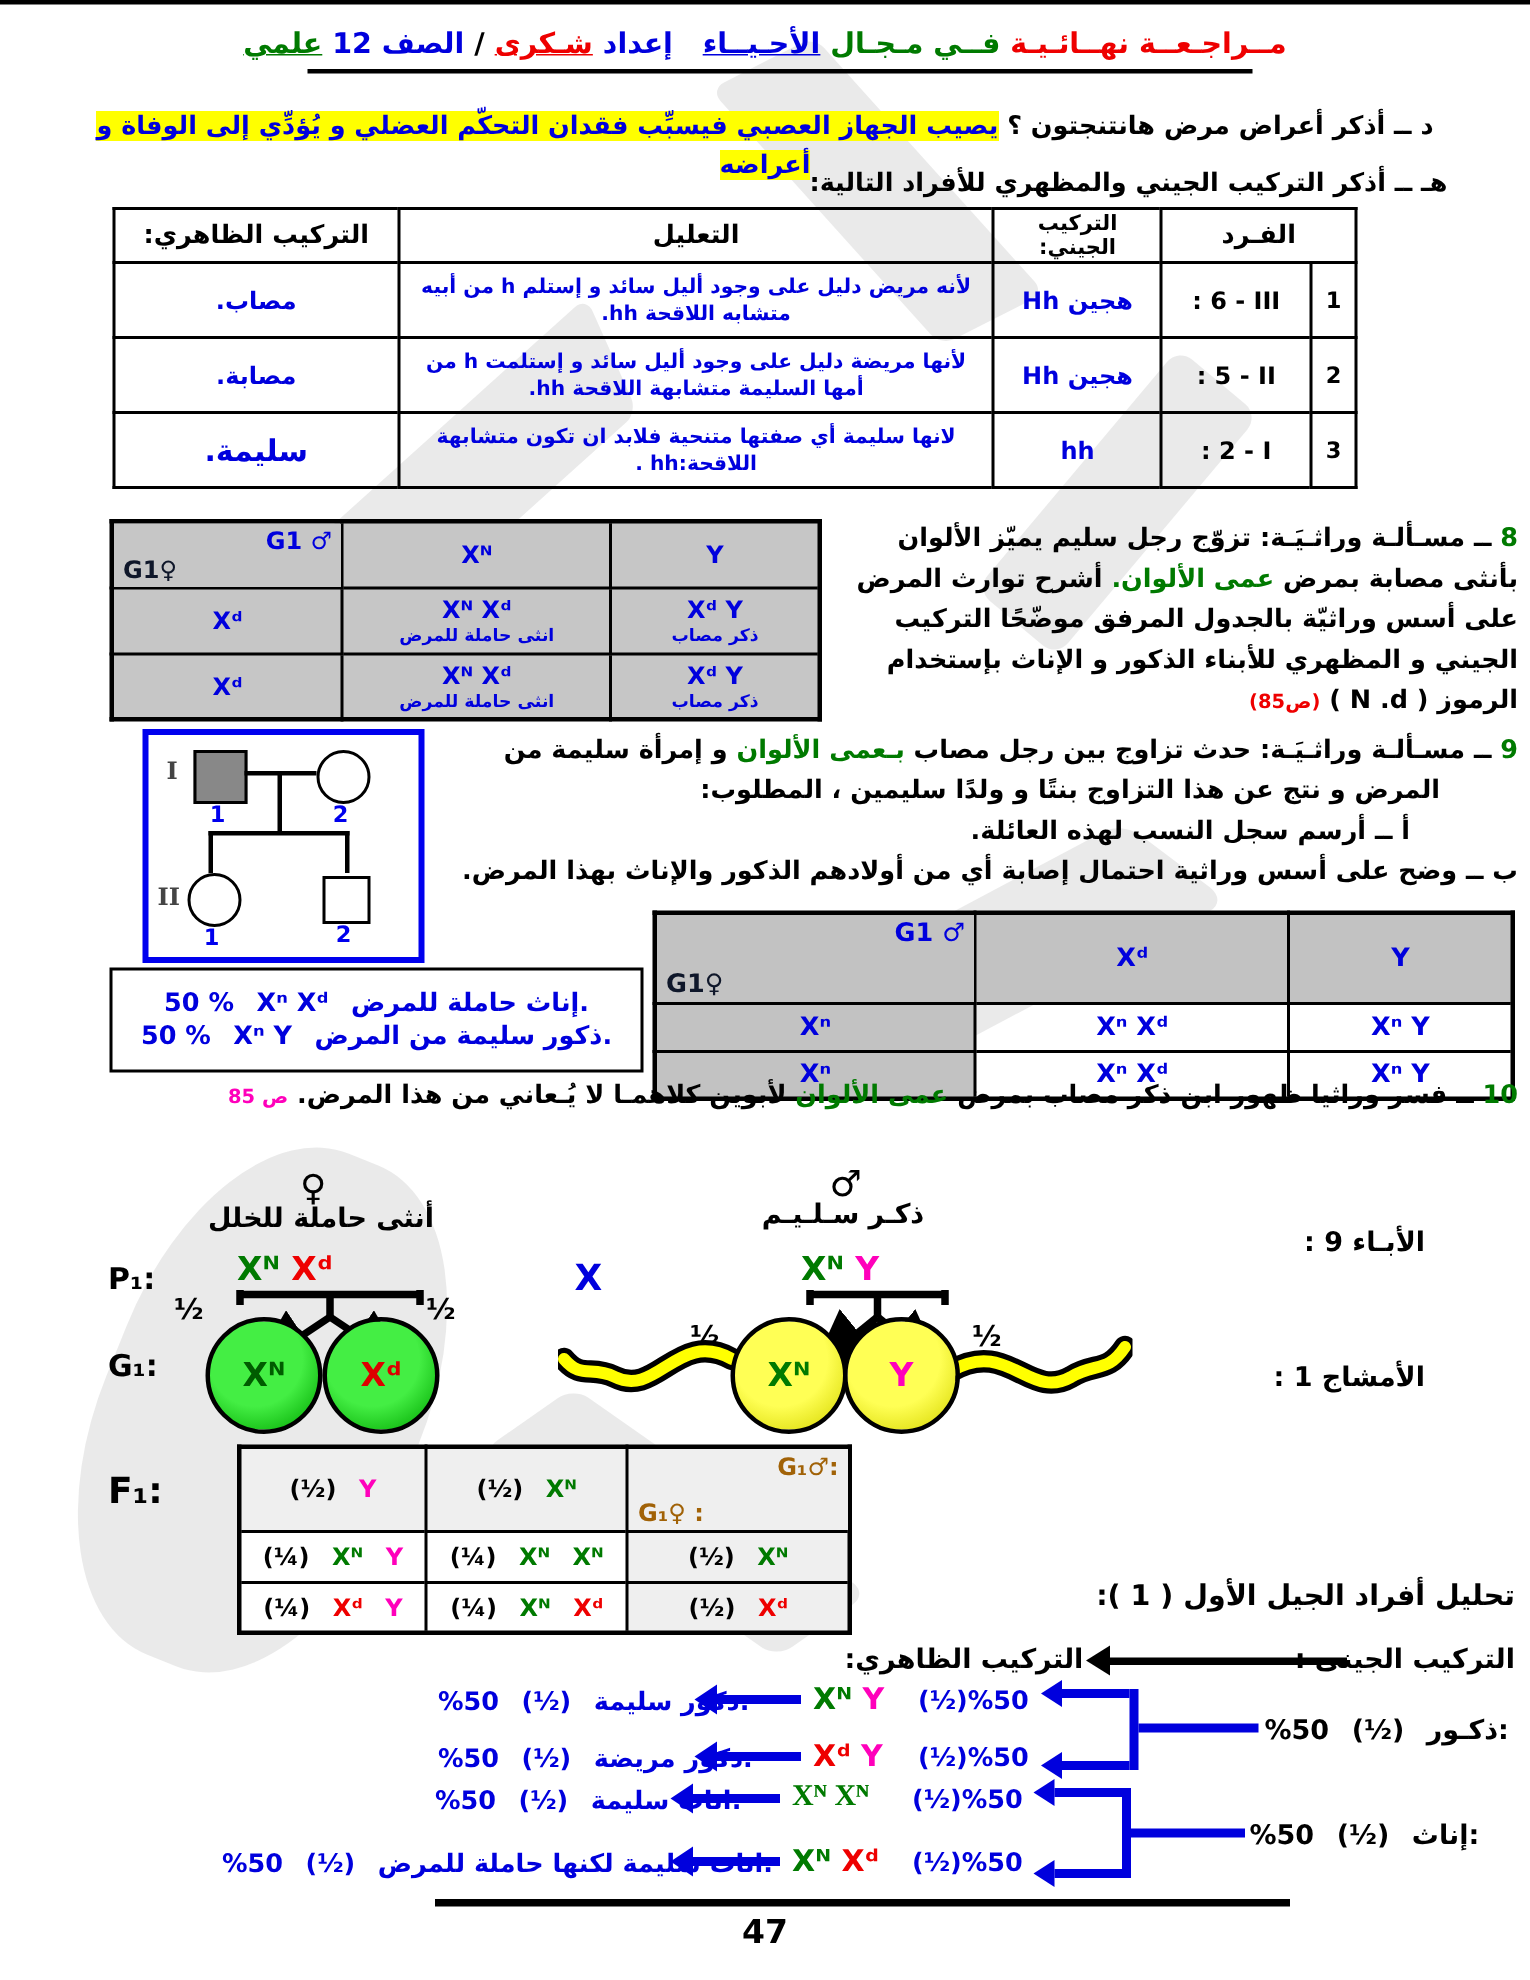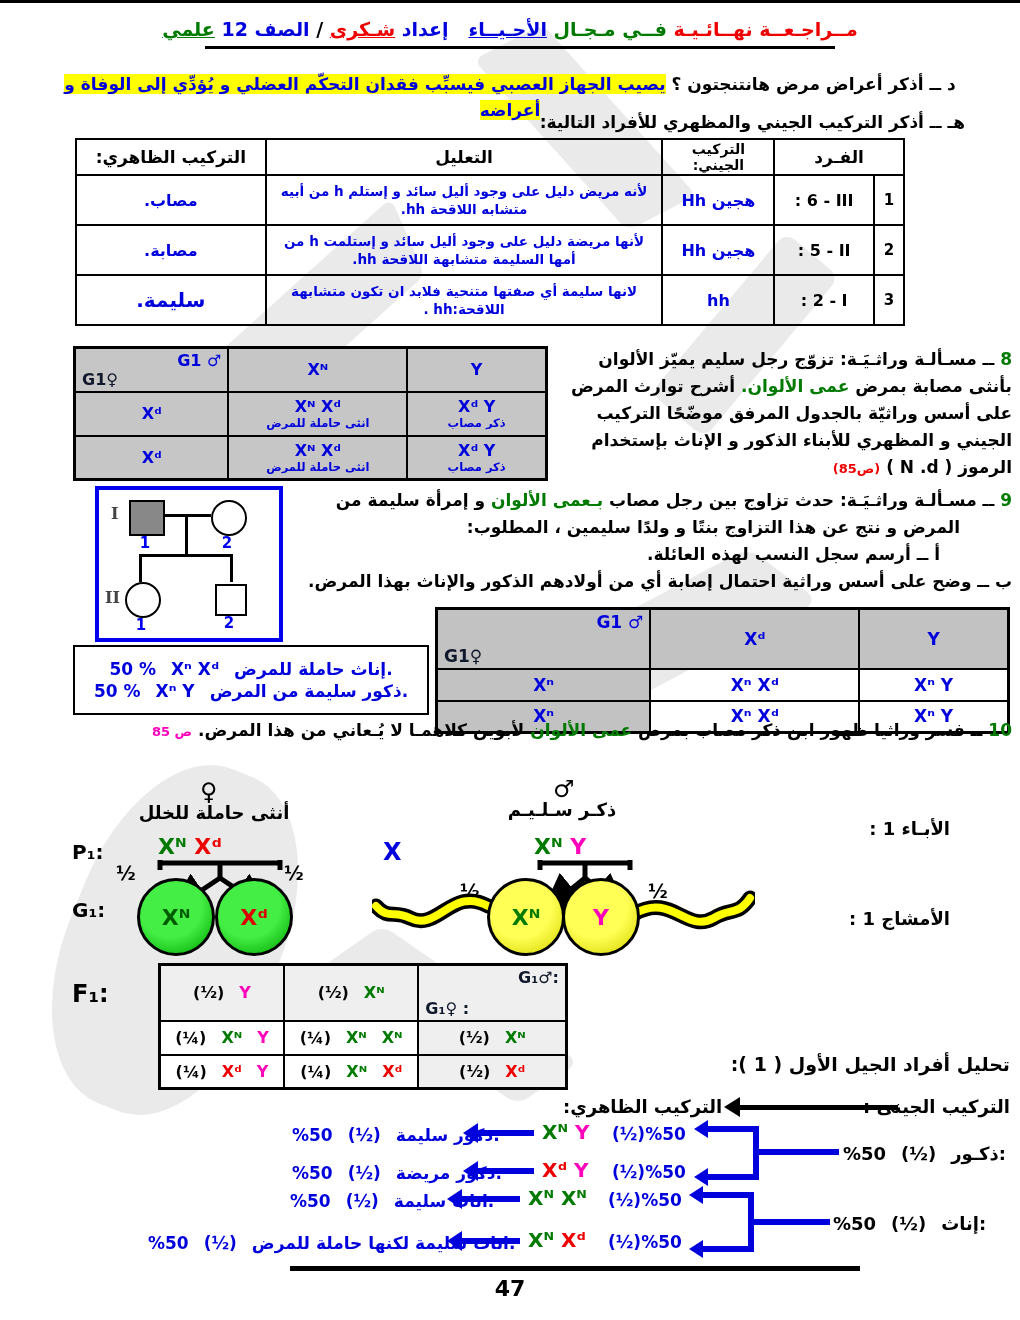--- a/index.html
+++ b/index.html
@@ -20,21 +20,21 @@
   .t1 .reason{font-size:13.5px;line-height:18px;}
   .pn8 td{background:#c6c6c6;font-size:16px;}
   .pn9 td{font-size:17px;}
   .pn9 .hd{background:#c2c2c2;}
   .f1t td{font-size:16px;background:#fff;}
   .f1t .hd{background:#efefef;}
   .diag{background-image:linear-gradient(to bottom right,transparent 48.2%,#000 48.2%,#000 51.8%,transparent 51.8%);}
   .corner{position:relative;margin-left:48px;}
   .corner .cm{position:absolute;top:2px;right:6px;color:#0000dd;}
   .corner .cf{position:absolute;bottom:2px;left:6px;color:#0f172a;}
-  .f1t .corner .cm,.f1t .corner .cf{color:#0f172a;}
+  .f1t .corner .cm,.f1t .corner .cf{color:#a16207;}
   .cellcap{font-size:11.5px;display:block;}
   
   .pdg{border:4px solid #0000ee;background:#fff;}
   .pline{position:absolute;background:#000;}
   .psq{position:absolute;border:2.5px solid #000;background:#fff;}
   .pci{position:absolute;border:2.5px solid #000;border-radius:50%;background:#fff;}
   .pnum{position:absolute;color:#0000ee;font-size:15px;text-align:center;}
   .pgen{position:absolute;color:#444;font-size:16px;font-family:"DejaVu Serif",serif;}
   
   .gam{position:absolute;width:72px;height:72px;border-radius:50%;border:3px solid #000;
@@ -249,21 +249,21 @@
     <span class="blk">فسر وراثيا ظهور ابن ذكر مصاب بمرض</span>
     <span class="g">عمى الألوان</span>
     <span class="blk">لأبوين كلاهمـا لا يُـعاني من هذا المرض.</span>
     <span class="mg" style="font-size:13px;">ص 85</span>
   </div>
 
   <div class="abs z" style="left:200px;top:778px;font-size:24px;"><span>♀</span></div>
   <div class="abs z" style="left:128px;top:802px;width:172px;text-align:center;font-size:18px;"><span>أنثى حاملة للخلل</span></div>
   <div class="abs z" style="left:553px;top:775px;font-size:24px;"><span>♂</span></div>
   <div class="abs z" style="left:478px;top:799px;width:168px;text-align:center;font-size:18px;"><span>ذكـر سـلـيـم</span></div>
-  <div class="abs z" style="right:70px;top:818px;font-size:18px;"><span>الأبـاء 1 :</span></div>
+  <div class="abs z" style="right:70px;top:818px;font-size:18px;"><span>الأبـاء 9 :</span></div>
   <div class="abs z lt" style="left:72px;top:840px;font-size:20px;"><span>P₁:</span></div>
 
   <div class="abs z lt" style="left:158px;top:834px;font-size:22px;">
     <span class="g">Xᴺ</span> <span class="r">Xᵈ</span>
   </div>
   <div class="abs z b" style="left:383px;top:838px;font-size:24px;"><span>X</span></div>
   <div class="abs z lt" style="left:534px;top:834px;font-size:22px;">
     <span class="g">Xᴺ</span> <span class="mg">Y</span>
   </div>
 
@@ -438,21 +438,21 @@
     <span class="blk">إناث:</span>
   </div>
   <div class="bstub" style="left:748px;top:1192px;width:6px;height:60px;"></div>
   <div class="bstub" style="left:754px;top:1219px;width:76px;height:6px;"></div>
   <div class="bstub" style="left:703px;top:1192px;width:45px;height:6px;"></div>
   <div class="bstub" style="left:703px;top:1246px;width:45px;height:6px;"></div>
   <div class="bah" style="left:689px;top:1186px;"></div>
   <div class="bah" style="left:689px;top:1240px;"></div>
 
   <div class="abs z b lt" style="left:608px;top:1190px;font-size:17px;"><span>(½)%50</span></div>
-  <div class="abs z lt" style="left:528px;top:1186px;font-size:20px;">
+  <div class="abs z lt" style="left:528px;top:1186px;font-size:20px;font-family:Liberation Serif, serif;">
     <span class="g">Xᴺ</span> <span class="g">Xᴺ</span>
   </div>
   <div class="barrow" style="left:462px;top:1196px;width:58px;"></div>
   <div class="abs z row-ltr b" style="left:290px;top:1191px;font-size:17px;">
     <span>%50</span>
     <span>(½)</span>
     <span>اناث سليمة.</span>
   </div>
 
   <div class="abs z b lt" style="left:608px;top:1232px;font-size:17px;"><span>(½)%50</span></div>

